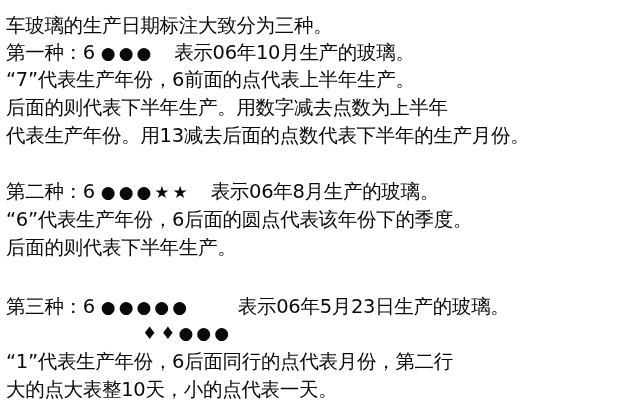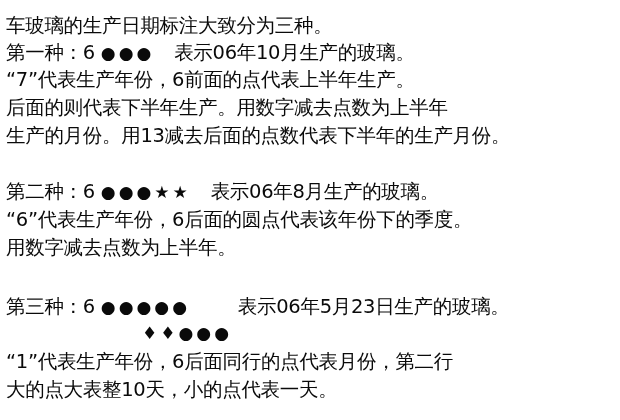--- a/index.html
+++ b/index.html
@@ -24,30 +24,30 @@
   <div class="line" style="top:14px">车玻璃的生产日期标注大致分为三种。</div>
 
   <div class="line" style="top:41px">
     <span>第一种：6</span>
     <span class="sym">●●●</span>
     <span class="gap" style="width:8px"></span>
     <span>表示06年10月生产的玻璃。</span>
   </div>
   <div class="line" style="top:68px">“7”代表生产年份，6前面的点代表上半年生产。</div>
   <div class="line" style="top:96px">后面的则代表下半年生产。用数字减去点数为上半年</div>
-  <div class="line" style="top:124px">生产的月份。用13减去后面的点数代表下半年的生产月份。</div>
+  <div class="line" style="top:124px">代表生产年份。用13减去后面的点数代表下半年的生产月份。</div>
 
   <div class="line" style="top:180px">
     <span>第二种：6</span>
     <span class="sym">●●●★★</span>
     <span class="gap" style="width:8px"></span>
     <span>表示06年8月生产的玻璃。</span>
   </div>
   <div class="line" style="top:208px">“6”代表生产年份，6后面的圆点代表该年份下的季度。</div>
-  <div class="line" style="top:236px">用数字减去点数为上半年。</div>
+  <div class="line" style="top:236px">后面的则代表下半年生产。</div>
 
   <div class="line" style="top:295px">
     <span>第三种：6</span>
     <span class="sym">●●●●●</span>
     <span class="gap" style="width:36px"></span>
     <span>表示06年5月23日生产的玻璃。</span>
   </div>
   <div class="line" style="top:321px; left:142px">
     <span class="sym">♦♦●●●</span>
   </div>

